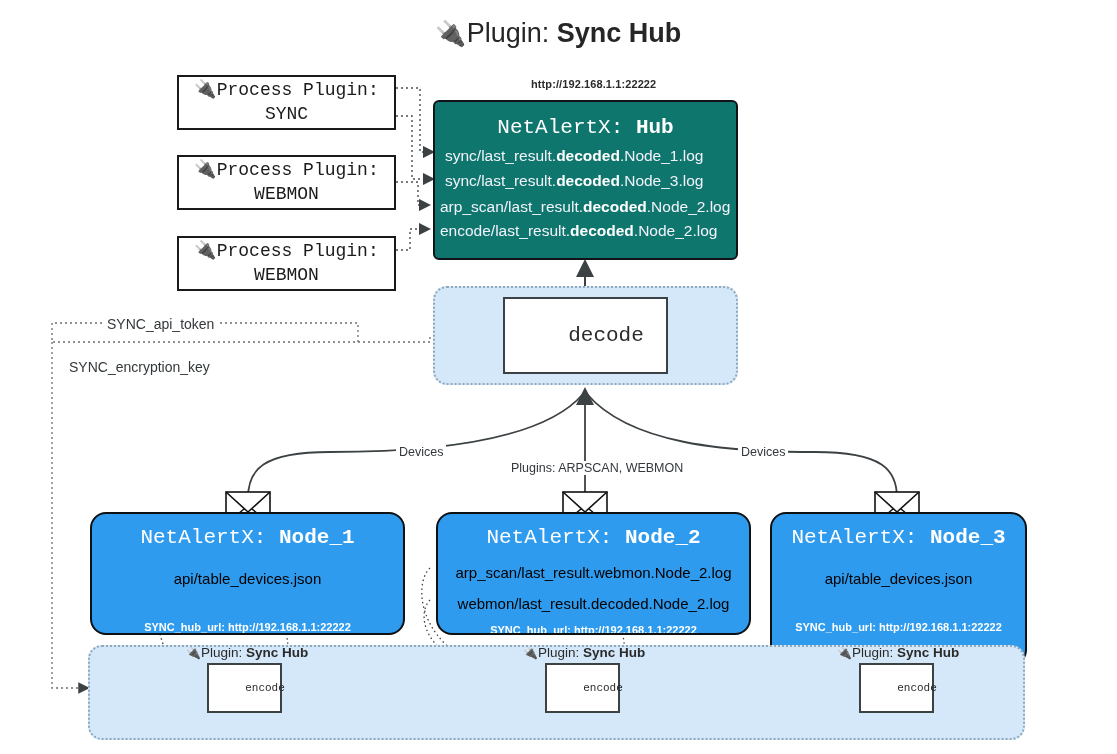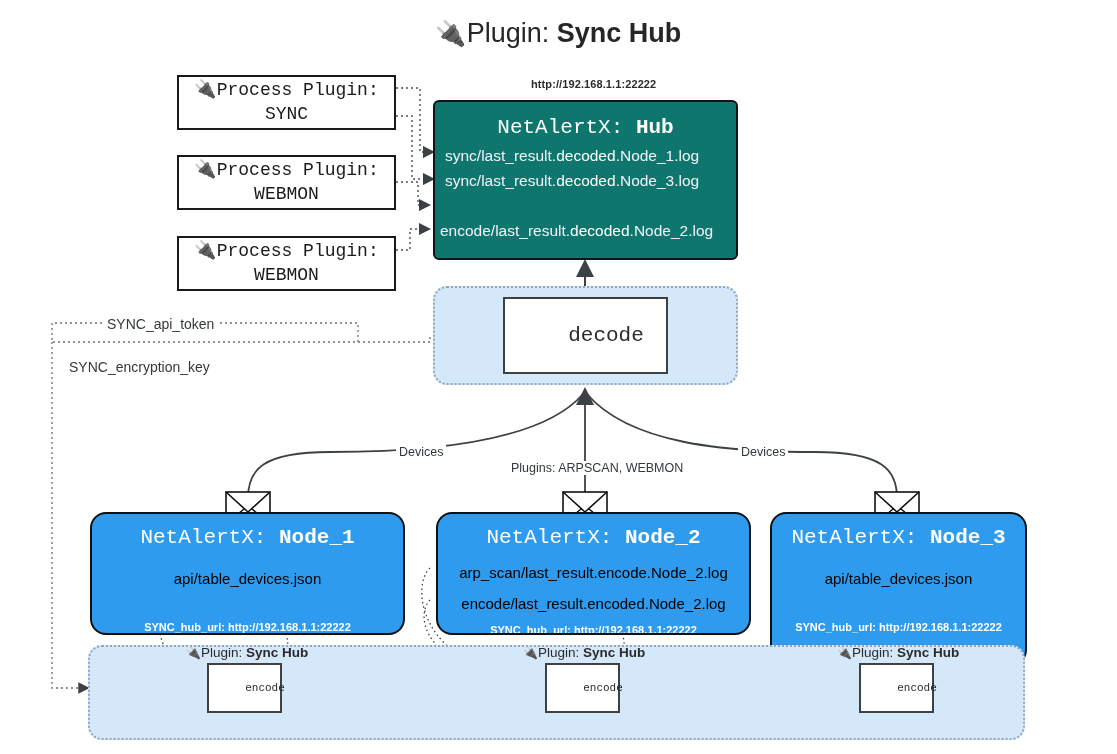--- a/index.html
+++ b/index.html
@@ -40,21 +40,21 @@
     box-sizing:border-box;overflow:hidden;
   }
   .hub-title{
     position:absolute;left:0;top:14px;width:100%;text-align:center;
     font-family:"Liberation Mono", monospace;font-size:21px;color:#ffffff;white-space:nowrap;
   }
   .hub-title b{font-weight:bold;}
   .hub-line{
     position:absolute;left:10px;font-size:15.5px;color:#f2f3fb;white-space:nowrap;
   }
-  .hub-line b{font-weight:normal;color:#ffffff;}
+  .hub-line b{font-weight:bold;color:#ffffff;}
 
   
   .lb{
     position:absolute;background:#d4e8fa;border:2px dotted #8fa8bd;border-radius:14px;
     box-sizing:border-box;
   }
 
   
   .opbox{
     position:absolute;background:#ffffff;border:2px solid #3c4144;box-sizing:border-box;
@@ -187,20 +187,23 @@
     <div class="hub-title">
       <span>NetAlertX: </span><b>Hub</b>
     </div>
 
     <div class="hub-line" style="top:45px;">
       <span>sync/last_result.</span><b>decoded</b><span>.Node_1.log</span>
     </div>
     <div class="hub-line" style="top:70px;">
       <span>sync/last_result.</span><b>decoded</b><span>.Node_3.log</span>
     </div>
+    <div class="hub-line" style="top:96px;left:5px;">
+      <span>arp_scan/last_result.</span><b>decoded</b><span>.Node_2.log</span>
+    </div>
     <div class="hub-line" style="top:120px;left:5px;">
       <span>encode/last_result.</span><b>decoded</b><span>.Node_2.log</span>
     </div>
   </div>
 
   <div class="lb" style="left:433px;top:286px;width:305px;height:99px;"></div>
   <div class="opbox decode" style="left:503px;top:297px;width:165px;height:77px;">
     <span>decode</span>
   </div>
 
@@ -218,22 +221,22 @@
     <div class="node-line" style="top:56px;">api/table_devices.json</div>
     <div class="node-url" style="top:107px;">
       <span>SYNC_hub_url: </span><span>http://192.168.1.1:22222</span>
     </div>
   </div>
 
   <div class="node" style="left:436px;top:512px;width:315px;height:123px;">
     <div class="node-title">
       <span>NetAlertX: </span><b>Node_2</b>
     </div>
-    <div class="node-line" style="top:50px;">arp_scan/last_result.encode.Node_2.log</div>
-    <div class="node-line" style="top:81px;">encode/last_result.encoded.Node_2.log</div>
+    <div class="node-line" style="top:50px;">arp_scan/last_result.webmon.Node_2.log</div>
+    <div class="node-line" style="top:81px;">webmon/last_result.decoded.Node_2.log</div>
     <div class="node-url" style="top:110px;">
       <span>SYNC_hub_url: </span><span>http://192.168.1.1:22222</span>
     </div>
   </div>
 
   <div class="node" style="left:770px;top:512px;width:257px;height:154px;">
     <div class="node-title">
       <span>NetAlertX: </span><b>Node_3</b>
     </div>
     <div class="node-line" style="top:56px;">api/table_devices.json</div>

